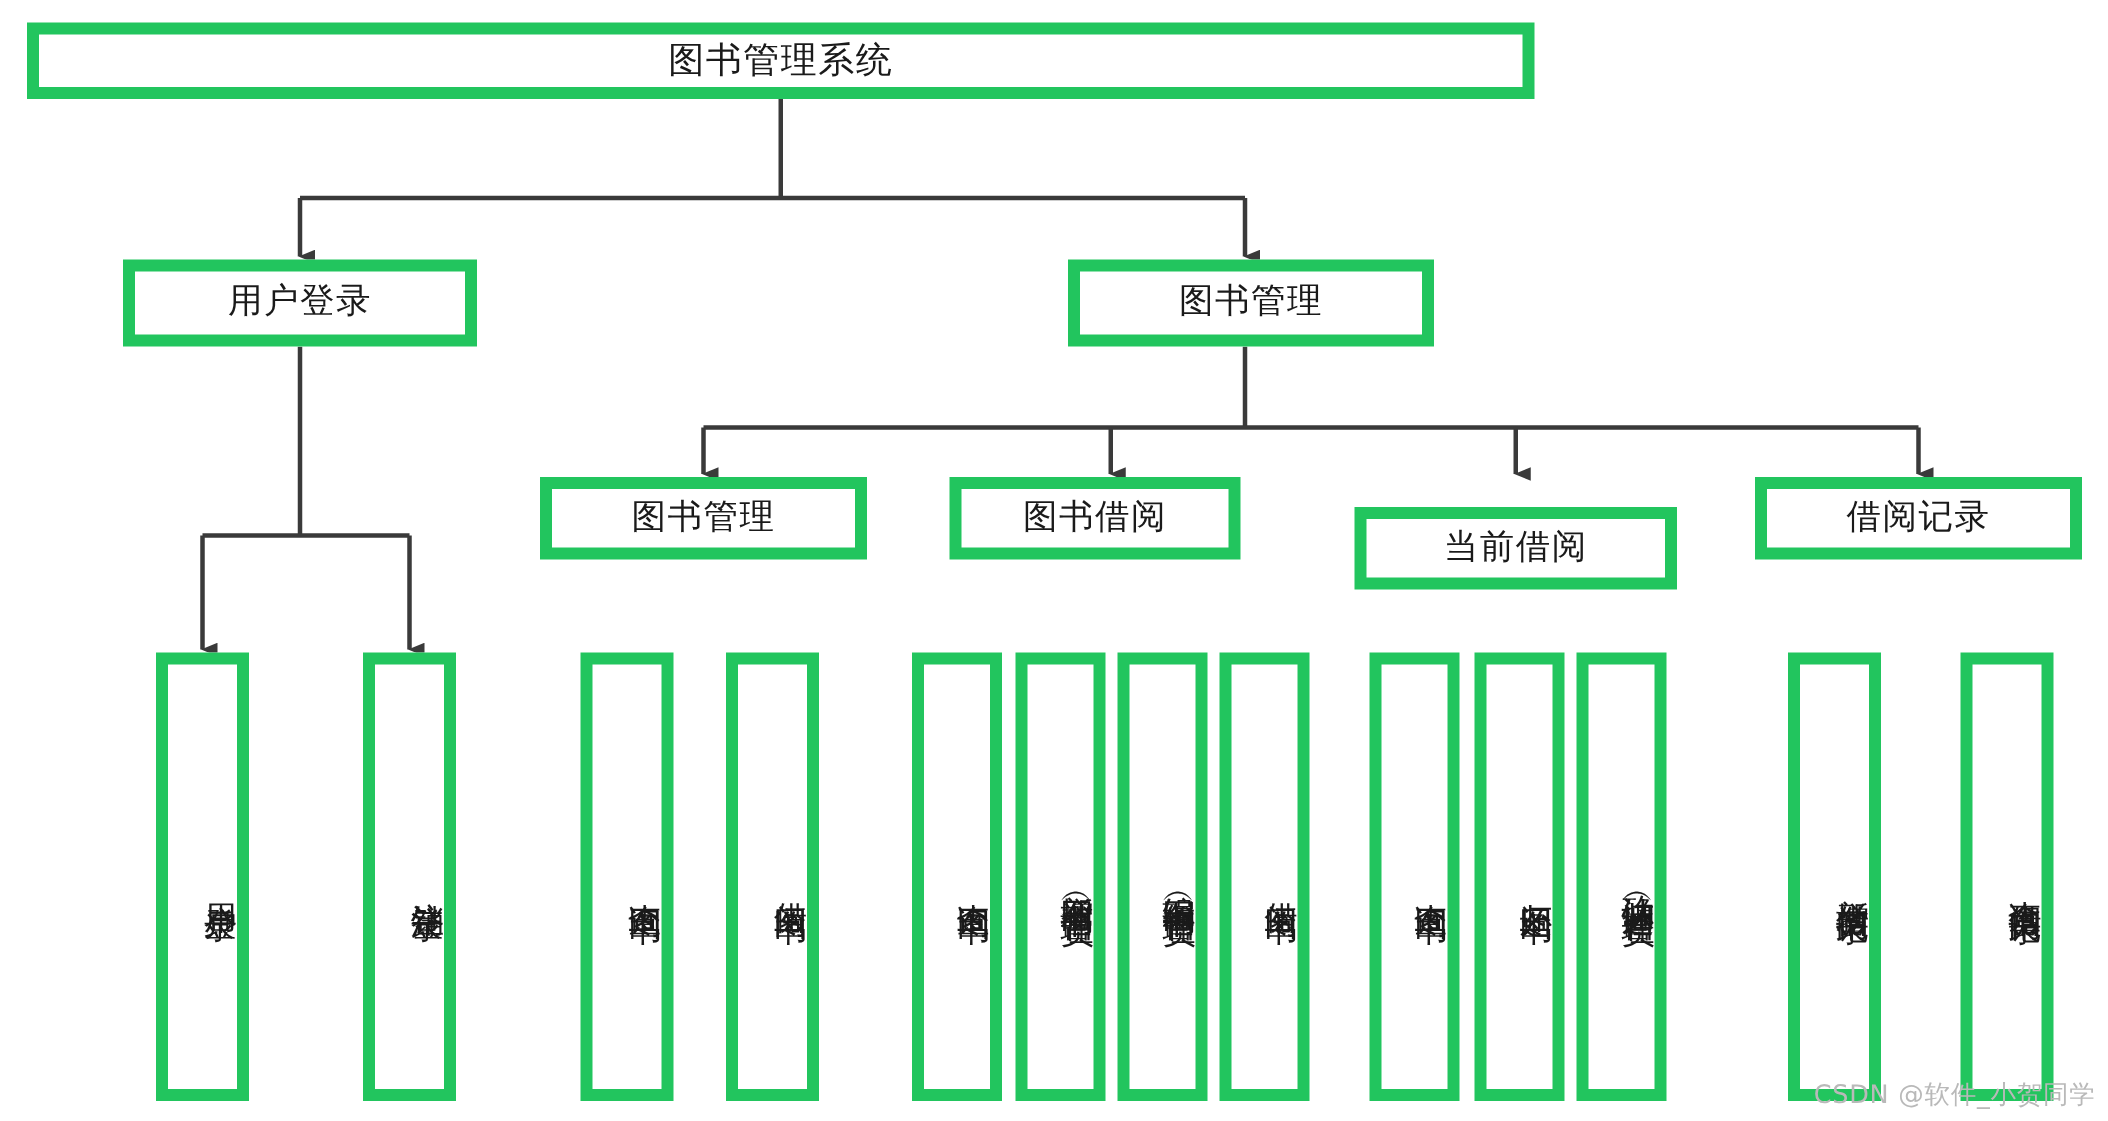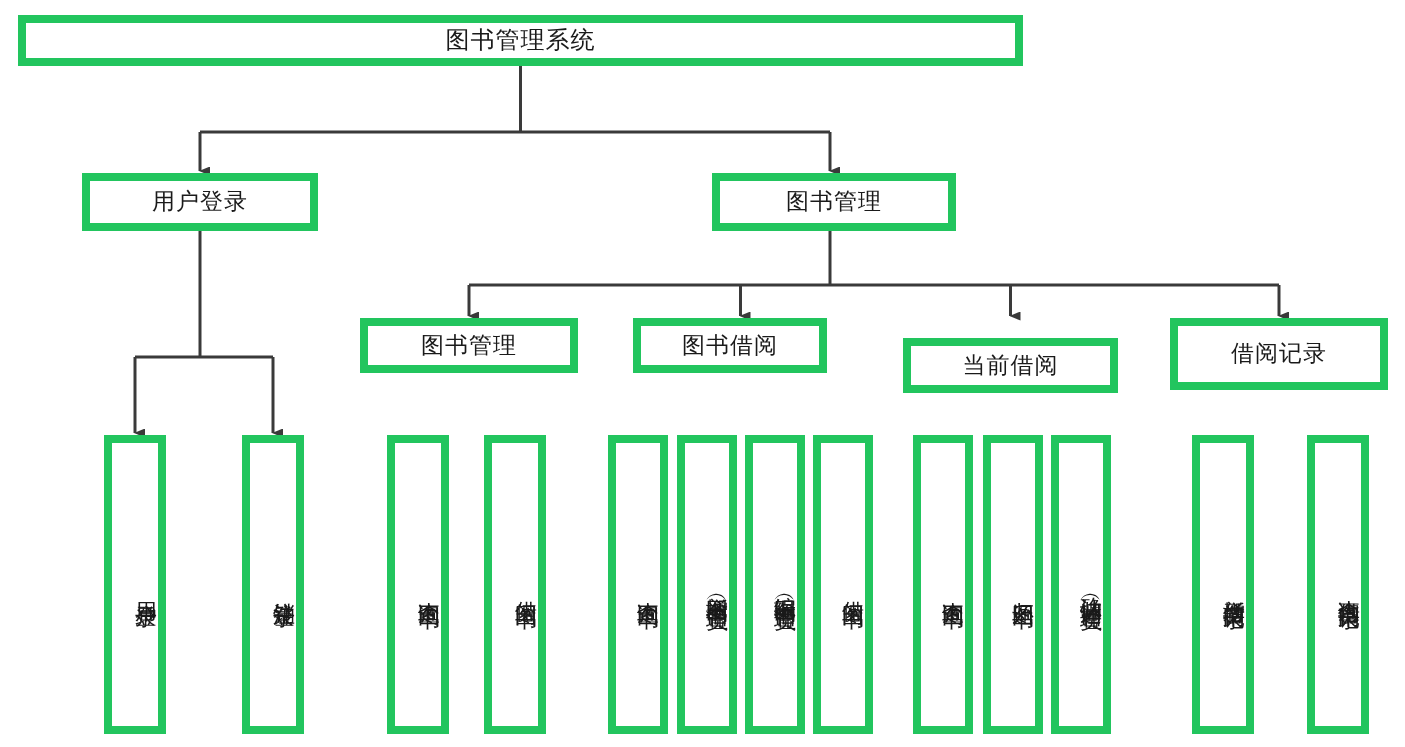--- a/index.html
+++ b/index.html
@@ -146,25 +146,26 @@
       </div>
       <div class="node-box vert" style="left: 913px; top: 435px; width: 60px; height: 299px;">
         <span class="node-label">查询图书</span>
       </div>
       <div class="node-box vert" style="left: 983px; top: 435px; width: 60px; height: 299px;">
         <span class="node-label">归还图书</span>
       </div>
       <div class="node-box vert" style="left: 1051px; top: 435px; width: 60px; height: 299px;">
         <span class="node-label">确认归还（管理员）</span>
       </div>
-      <div class="node-box horiz" style="left: 1170px; top: 318px; width: 218px; height: 72px;">
+      <div class="node-box horiz" style="left: 1170px; top: 318px; width: 218px; height: 55px;">
         <span class="node-label">借阅记录</span>
       </div>
       <div class="node-box vert" style="left: 1192px; top: 435px; width: 62px; height: 299px;">
         <span class="node-label">新增借阅记录</span>
       </div>
       <div class="node-box vert" style="left: 1307px; top: 435px; width: 62px; height: 299px;">
         <span class="node-label">查询借阅记录</span>
       </div>
     </div>
 
+  <div id="watermark">CSDN @软件_小贺同学</div>
 
 </div>
 
 </body></html>

